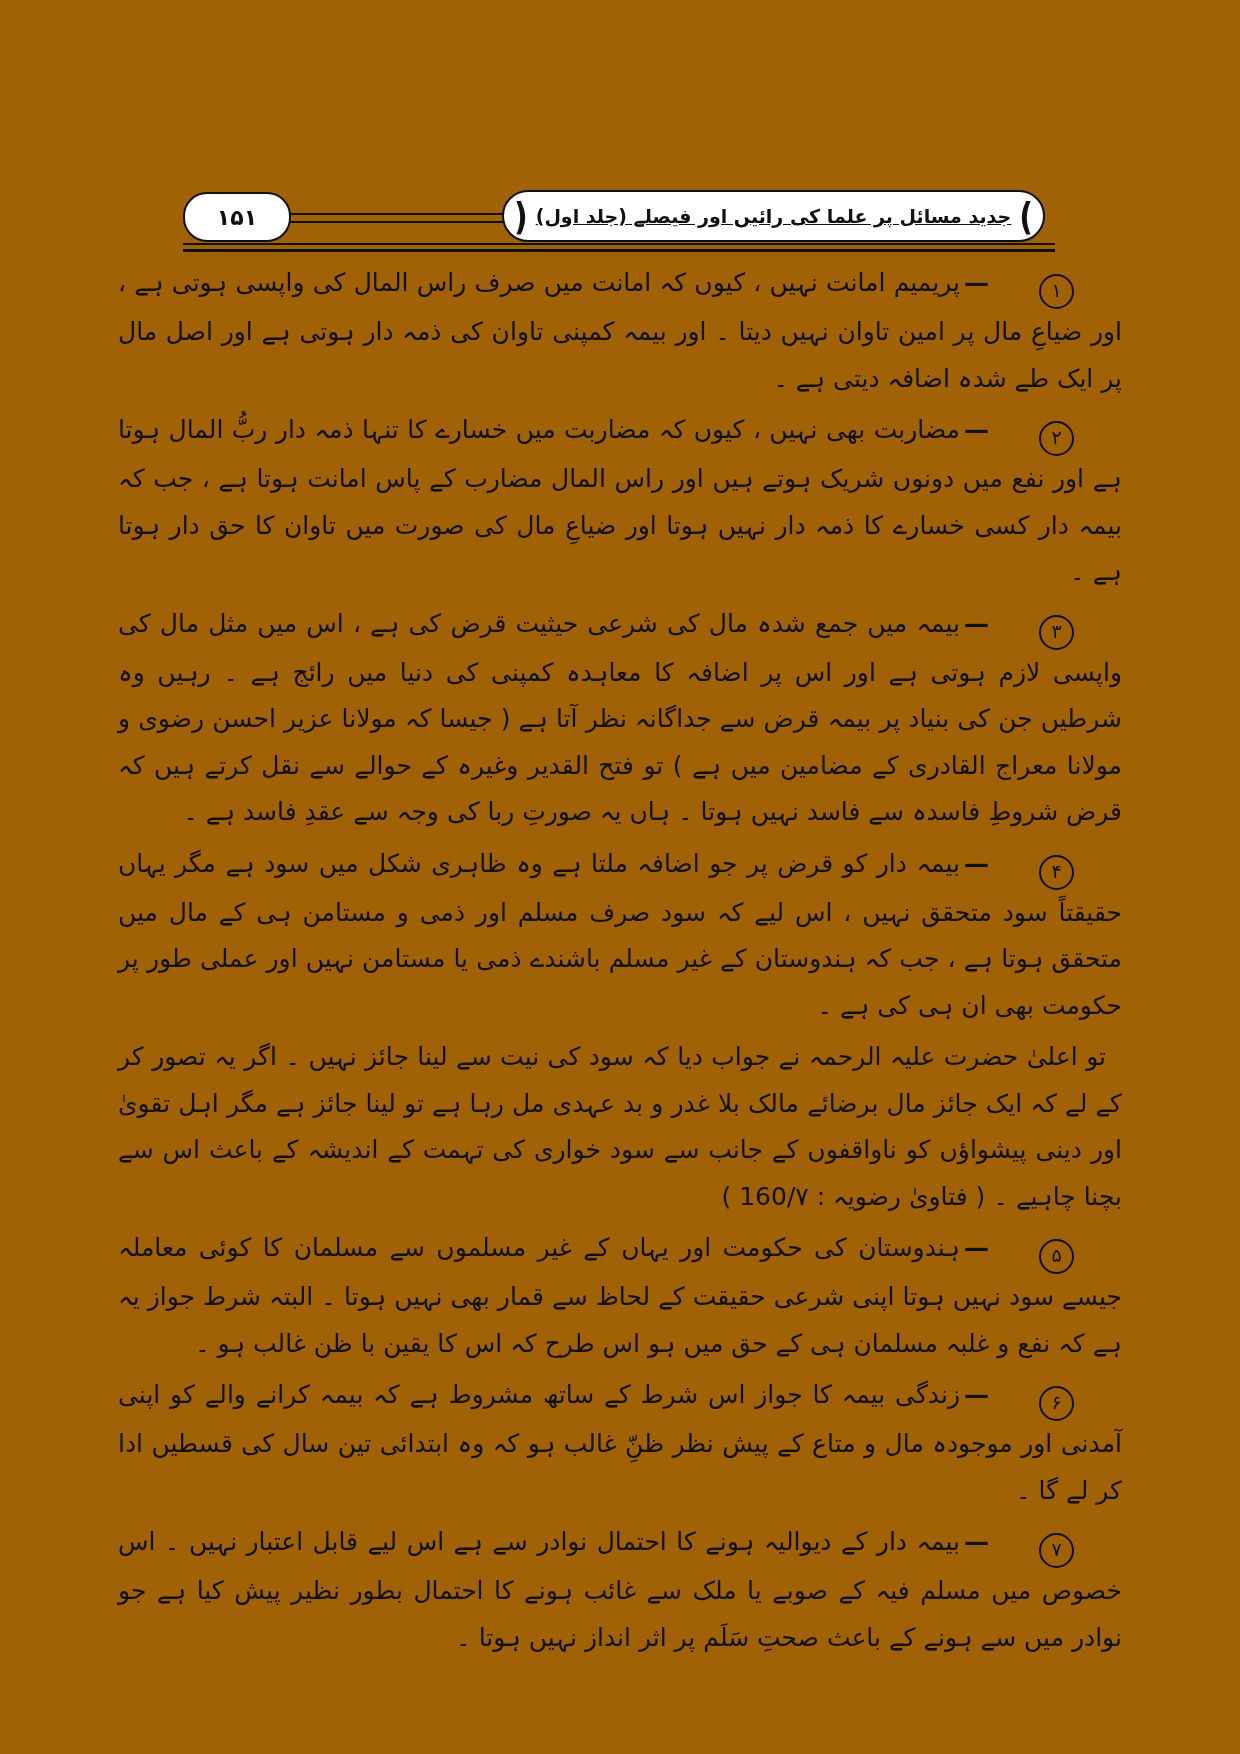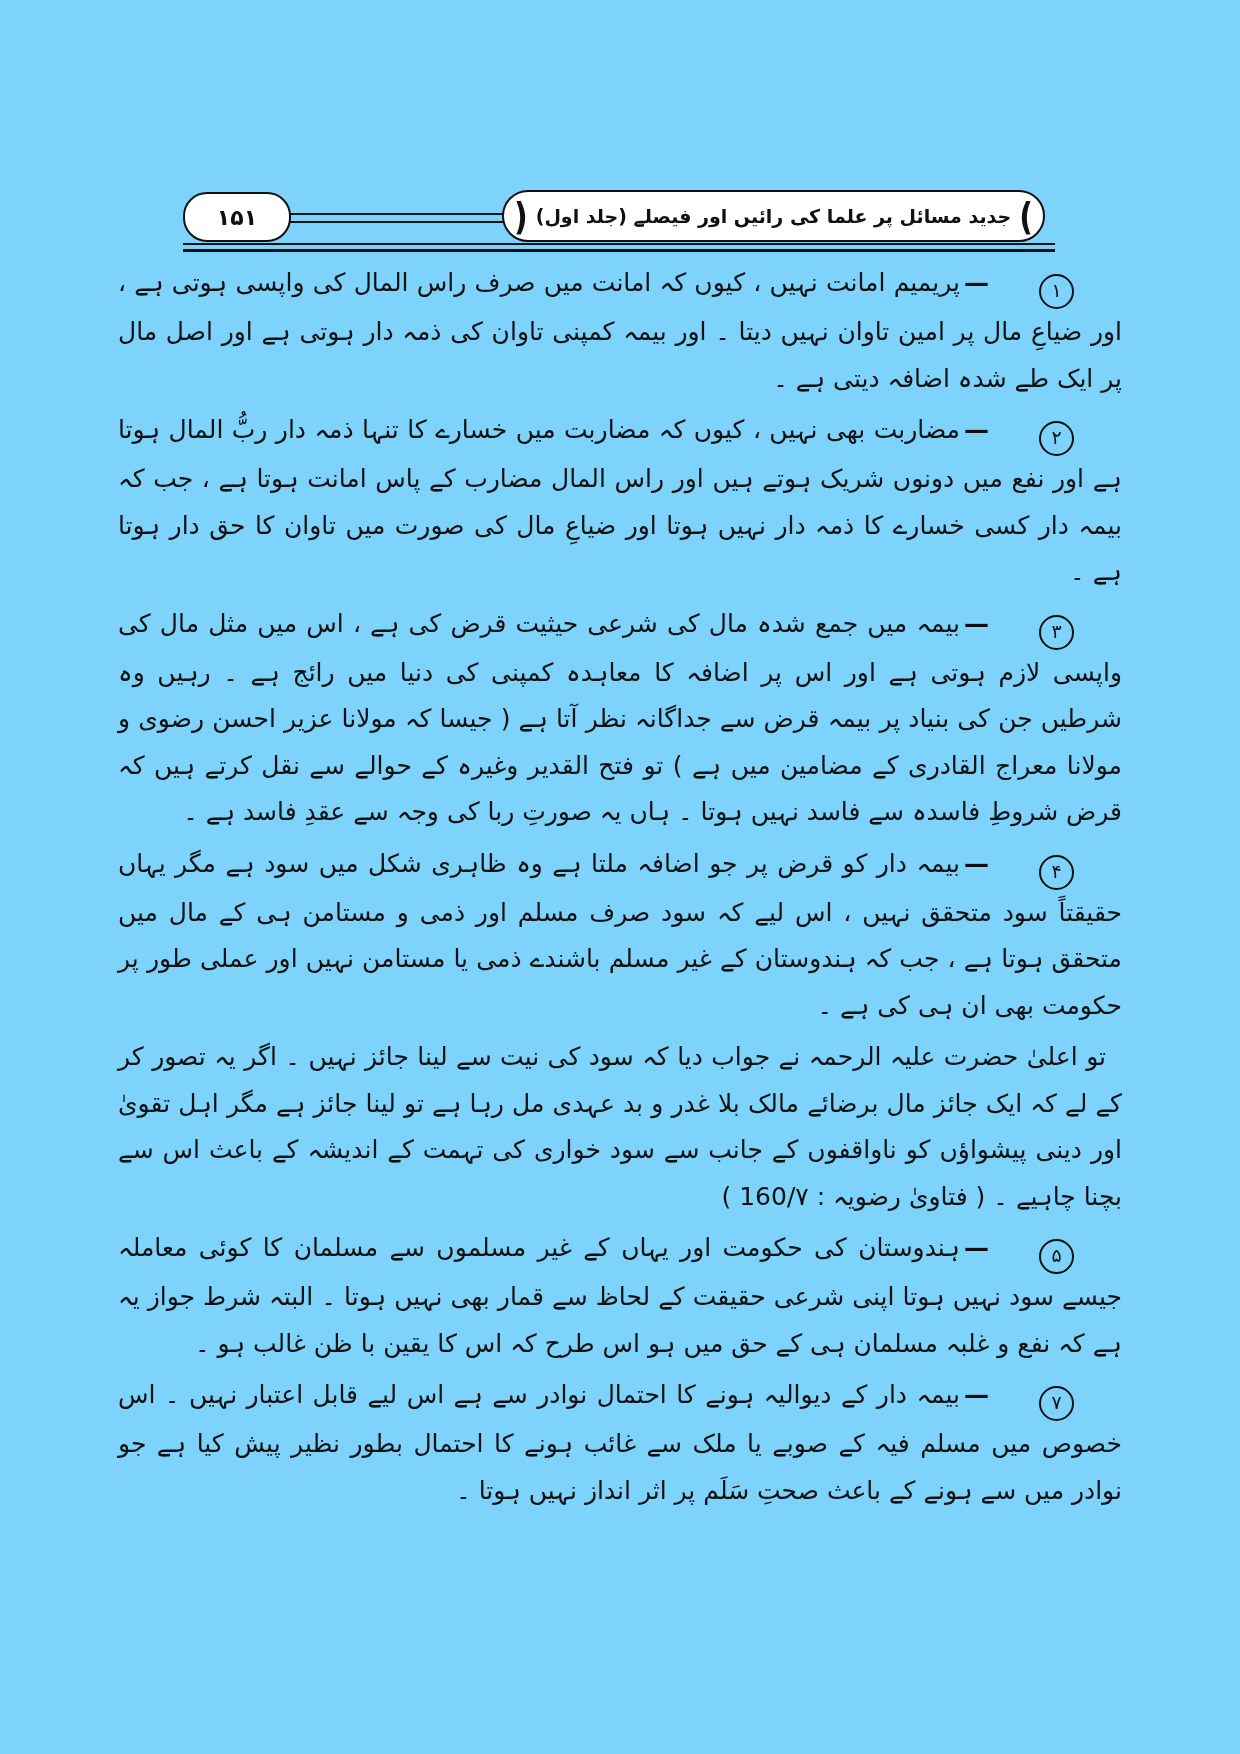--- a/index.html
+++ b/index.html
@@ -5,21 +5,21 @@
   html, body {
     margin: 0;
     padding: 0;
     background: #e8e8e8;
   }
   .page {
     position: relative;
     width: 1240px;
     height: 1754px;
     margin: 0 auto;
-    background: #7dd3fc;
+    background: #a16207;
     overflow: hidden;
     font-family: "DejaVu Sans", sans-serif;
     color: #111;
   }
 
   
   .header { position: absolute; top: 0; right: 0; left: 0; height: 260px; }
 
   .page-number-pill {
     position: absolute;
@@ -58,20 +58,21 @@
   .title-badge .orn {
     font-size: 30px;
     line-height: 1;
     transform: scaleY(1.25);
     font-weight: bold;
   }
   .title-badge .title-text {
     font-size: 19px;
     font-weight: bold;
     padding: 0 2px;
+    text-decoration: underline;
   }
 
   .header-rule {
     position: absolute;
     left: 183px; top: 243px;
     width: 872px;
     height: 4px;
     border-top: 2px solid #111;
     border-bottom: 3px solid #111;
   }
@@ -132,16 +133,17 @@
     <div class="header-rule"></div>
   </div>
 
   <div class="content" id="text-container">
       <p class="para k-numbered"><span class="cnum">۱</span><span class="ndash">—</span><span class="ptext">پریمیم امانت نہیں ، کیوں کہ امانت میں صرف راس المال کی واپسی ہوتی ہے ، اور ضیاعِ مال پر امین تاوان نہیں دیتا ۔ اور بیمہ کمپنی تاوان کی ذمہ دار ہوتی ہے اور اصل مال پر ایک طے شدہ اضافہ دیتی ہے ۔</span></p>
       <p class="para k-numbered"><span class="cnum">۲</span><span class="ndash">—</span><span class="ptext">مضاربت بھی نہیں ، کیوں کہ مضاربت میں خسارے کا تنہا ذمہ دار ربُّ المال ہوتا ہے اور نفع میں دونوں شریک ہوتے ہیں اور راس المال مضارب کے پاس امانت ہوتا ہے ، جب کہ بیمہ دار کسی خسارے کا ذمہ دار نہیں ہوتا اور ضیاعِ مال کی صورت میں تاوان کا حق دار ہوتا ہے ۔</span></p>
       <p class="para k-numbered"><span class="cnum">۳</span><span class="ndash">—</span><span class="ptext">بیمہ میں جمع شدہ مال کی شرعی حیثیت قرض کی ہے ، اس میں مثل مال کی واپسی لازم ہوتی ہے اور اس پر اضافہ کا معاہدہ کمپنی کی دنیا میں رائج ہے ۔ رہیں وہ شرطیں جن کی بنیاد پر بیمہ قرض سے جداگانہ نظر آتا ہے ( جیسا کہ مولانا عزیر احسن رضوی و مولانا معراج القادری کے مضامین میں ہے ) تو فتح القدیر وغیرہ کے حوالے سے نقل کرتے ہیں کہ قرض شروطِ فاسدہ سے فاسد نہیں ہوتا ۔ ہاں یہ صورتِ ربا کی وجہ سے عقدِ فاسد ہے ۔</span></p>
       <p class="para k-numbered"><span class="cnum">۴</span><span class="ndash">—</span><span class="ptext">بیمہ دار کو قرض پر جو اضافہ ملتا ہے وہ ظاہری شکل میں سود ہے مگر یہاں حقیقتاً سود متحقق نہیں ، اس لیے کہ سود صرف مسلم اور ذمی و مستامن ہی کے مال میں متحقق ہوتا ہے ، جب کہ ہندوستان کے غیر مسلم باشندے ذمی یا مستامن نہیں اور عملی طور پر حکومت بھی ان ہی کی ہے ۔</span></p>
       <p class="para k-answer"><span class="ptext">تو اعلیٰ حضرت علیہ الرحمہ نے جواب دیا کہ سود کی نیت سے لینا جائز نہیں ۔ اگر یہ تصور کر کے لے کہ ایک جائز مال برضائے مالک بلا غدر و بد عہدی مل رہا ہے تو لینا جائز ہے مگر اہل تقویٰ اور دینی پیشواؤں کو ناواقفوں کے جانب سے سود خواری کی تہمت کے اندیشہ کے باعث اس سے بچنا چاہیے ۔ ( فتاویٰ رضویہ : 160/۷ )</span></p>
       <p class="para k-numbered"><span class="cnum">۵</span><span class="ndash">—</span><span class="ptext">ہندوستان کی حکومت اور یہاں کے غیر مسلموں سے مسلمان کا کوئی معاملہ جیسے سود نہیں ہوتا اپنی شرعی حقیقت کے لحاظ سے قمار بھی نہیں ہوتا ۔ البتہ شرط جواز یہ ہے کہ نفع و غلبہ مسلمان ہی کے حق میں ہو اس طرح کہ اس کا یقین با ظن غالب ہو ۔</span></p>
+      <p class="para k-numbered"><span class="cnum">۶</span><span class="ndash">—</span><span class="ptext">زندگی بیمہ کا جواز اس شرط کے ساتھ مشروط ہے کہ بیمہ کرانے والے کو اپنی آمدنی اور موجودہ مال و متاع کے پیش نظر ظنِّ غالب ہو کہ وہ ابتدائی تین سال کی قسطیں ادا کر لے گا ۔</span></p>
       <p class="para k-numbered"><span class="cnum">۷</span><span class="ndash">—</span><span class="ptext">بیمہ دار کے دیوالیہ ہونے کا احتمال نوادر سے ہے اس لیے قابل اعتبار نہیں ۔ اس خصوص میں مسلم فیہ کے صوبے یا ملک سے غائب ہونے کا احتمال بطور نظیر پیش کیا ہے جو نوادر میں سے ہونے کے باعث صحتِ سَلَم پر اثر انداز نہیں ہوتا ۔</span></p>
     </div>
 
 </div>
 
 </body></html>

